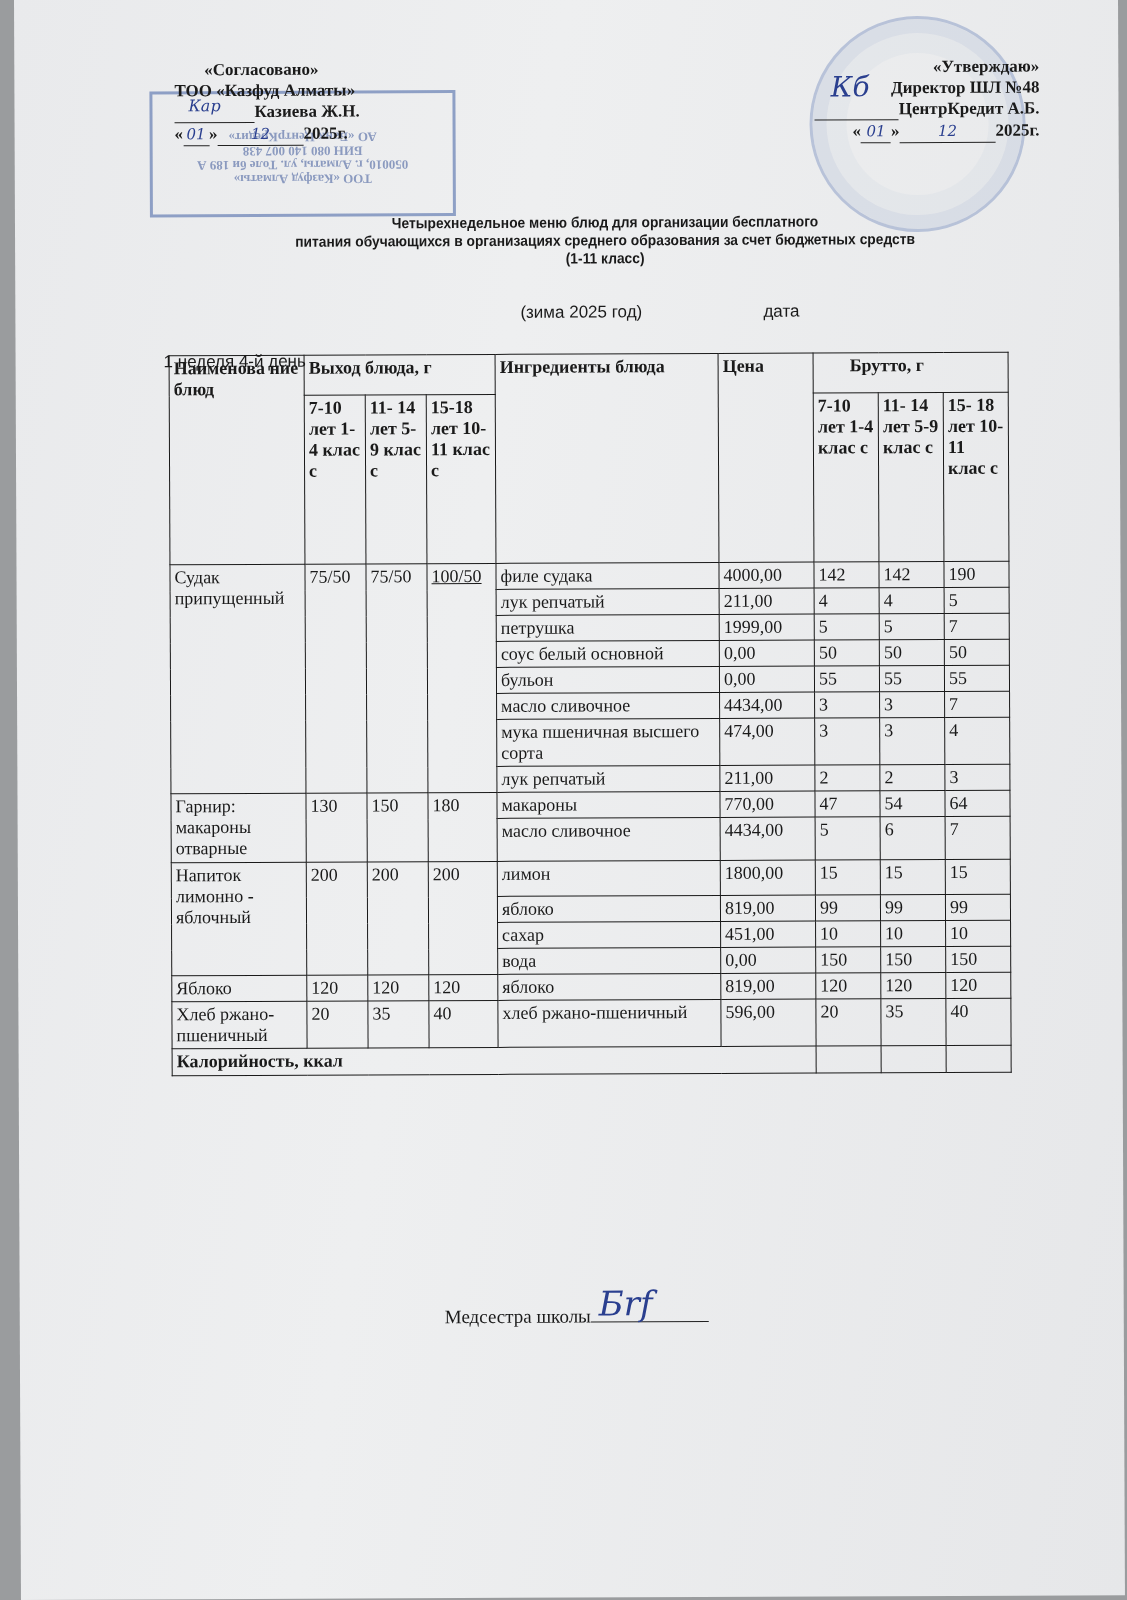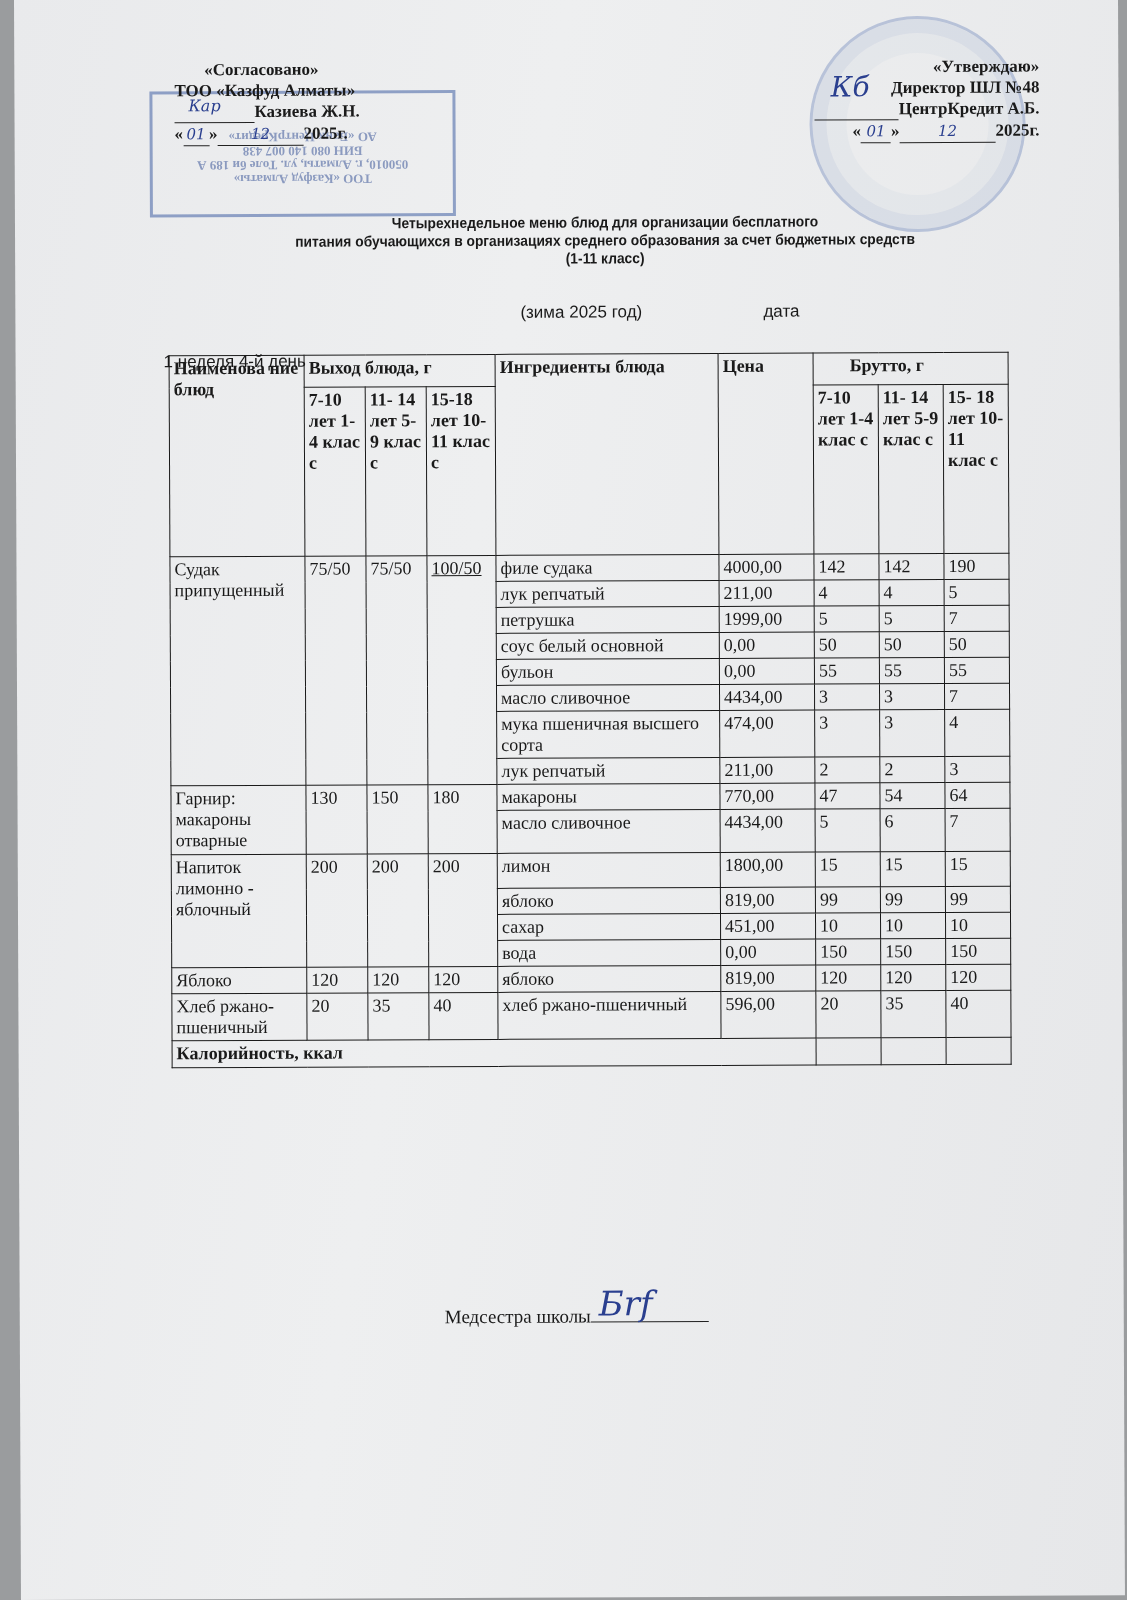--- a/index.html
+++ b/index.html
@@ -114,21 +114,21 @@
   </div>
 
   <div class="subtitle-row" style="left:148px;margin-top:48px;">1 неделя 4-й день</div>
   <div class="subtitle-row" style="left:505px;">(зима 2025 год)</div>
   <div class="subtitle-row" style="left:748px;">дата</div>
 
   <table class="menu">
     <tbody>
         <tr>
       <th class="w-name" rowspan="2">Наименова ние блюд</th>
-      <th colspan="3" style="padding-bottom:8px;">Выход блюда, г</th>
+      <th colspan="3" style="padding-bottom:16px;">Выход блюда, г</th>
       <th class="w-ing" rowspan="2">Ингредиенты блюда</th>
       <th class="w-price" rowspan="2">Цена</th>
       <th colspan="3" style="padding-bottom:0;padding-left:36px;">Брутто, г</th>
     </tr>
     <tr>
       <th class="w-out" style="height:164px;">7-10 лет 1-4 клас с</th>
       <th class="w-out">11- 14 лет 5-9 клас с</th>
       <th class="w-out" style="width:60px;">15-18 лет 10-11 клас с</th>
       <th class="w-br">7-10 лет 1-4 клас с</th>
       <th class="w-br">11- 14 лет 5-9 клас с</th>

